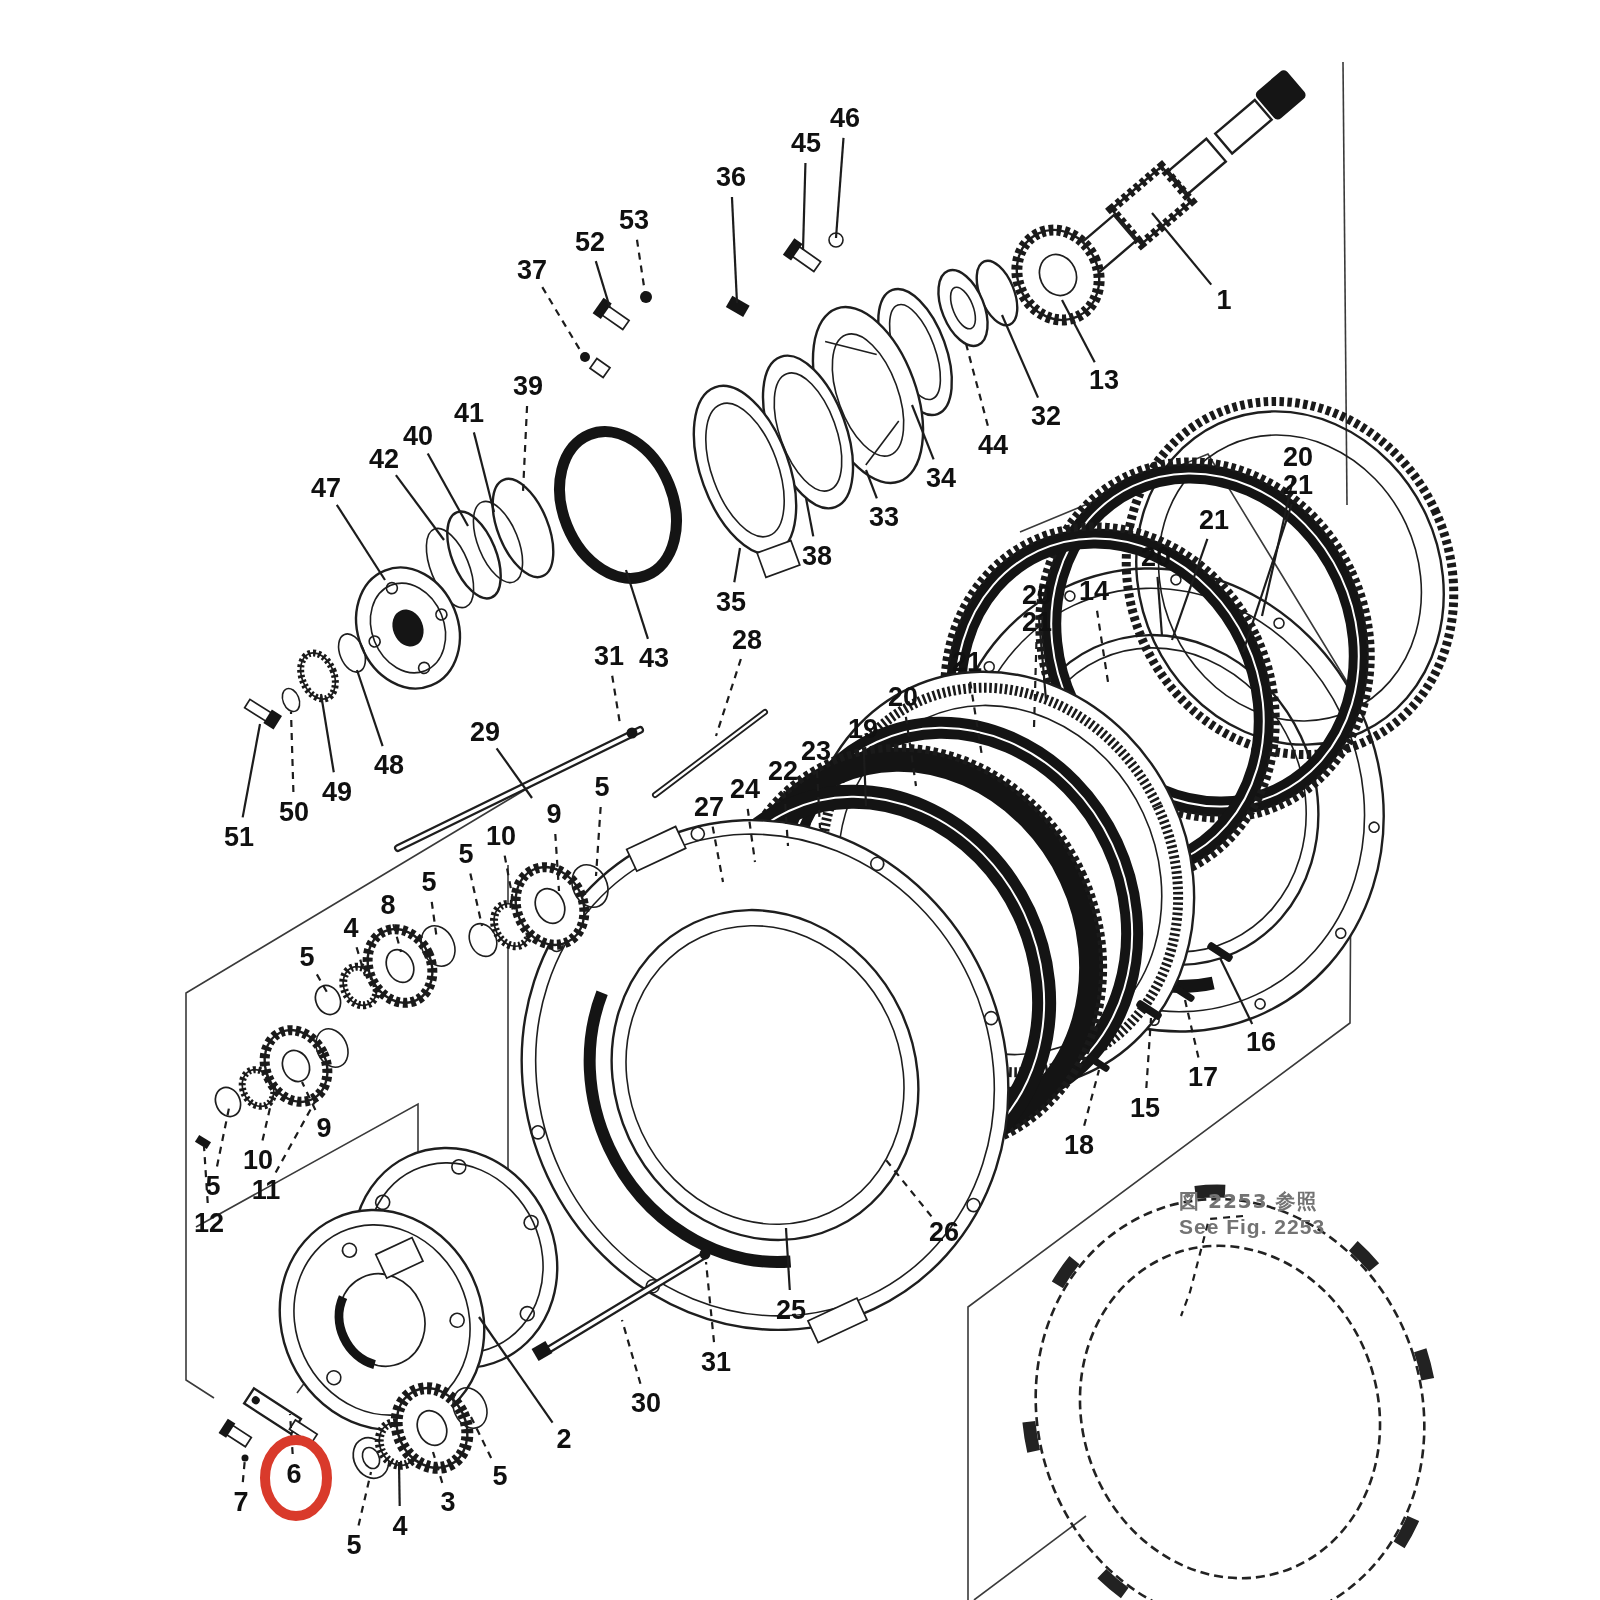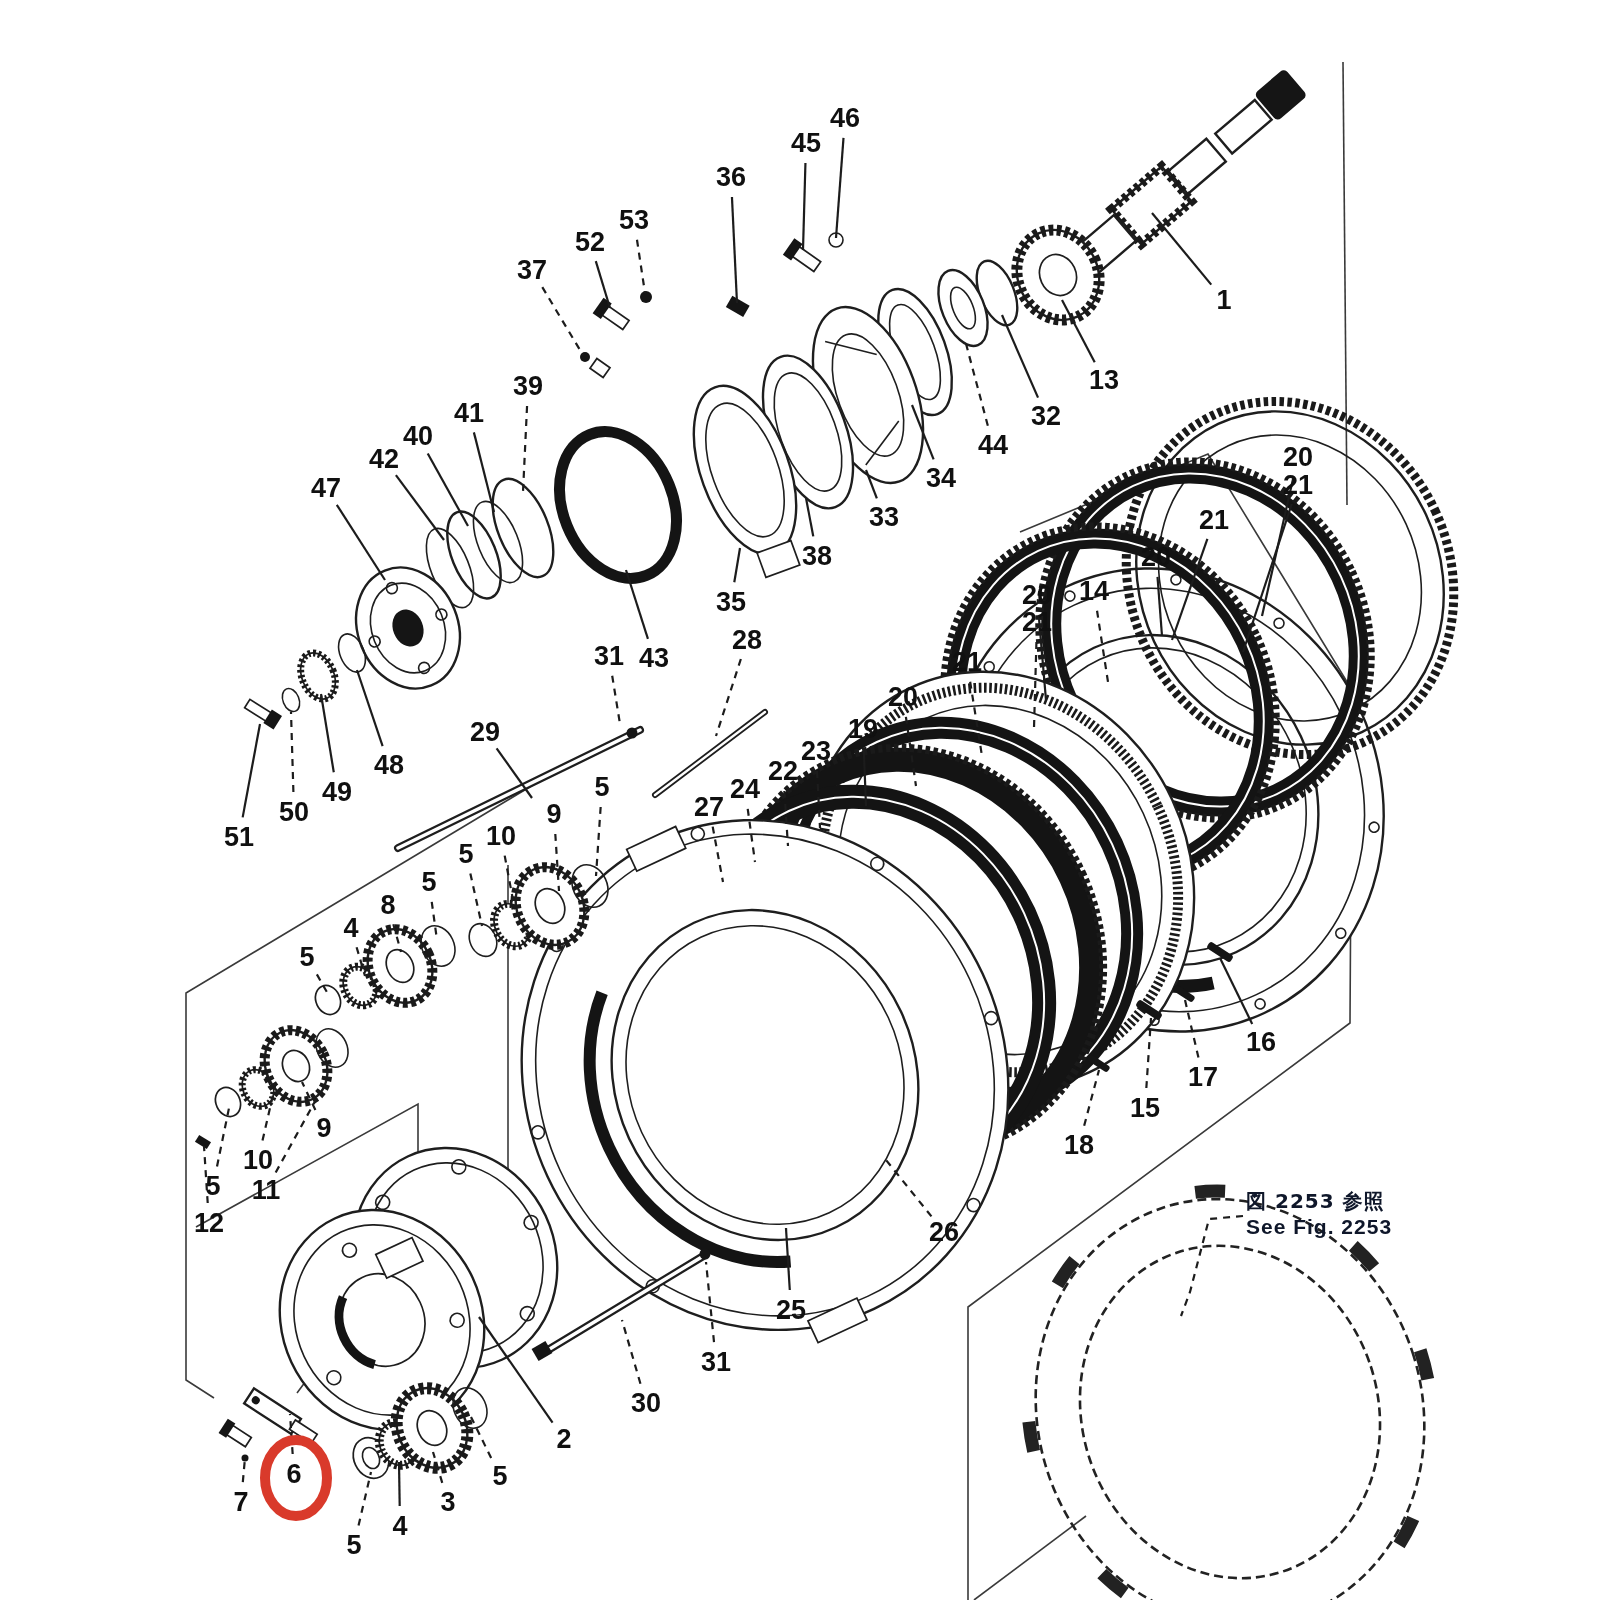--- a/index.html
+++ b/index.html
@@ -24,21 +24,21 @@
   .watermark{position:absolute;left:588px;top:736px;width:450px;height:100px;
              pointer-events:none;}
   .wm-word{position:absolute;top:0;font:800 57px "Liberation Sans", sans-serif;
            letter-spacing:1px;color:rgba(124,162,209,0.78);}
   .wm-friday{left:0;}
   .wm-parts{left:232px;}
   .wm-reg{position:absolute;left:388px;top:2px;font:700 17px "Liberation Sans",sans-serif;
           color:rgba(124,162,209,0.85);}
   .wm-check{position:absolute;left:140px;top:-6px;}
   
-  .fig-note{position:absolute;left:1246px;top:1188px;color:#0f172a;pointer-events:none;}
+  .fig-note{position:absolute;left:1179px;top:1188px;color:#737373;pointer-events:none;}
   .fig-note .l1{font:700 20px "DejaVu Sans","Liberation Sans",sans-serif;letter-spacing:1px;}
   .fig-note .l2{font:700 21px "Liberation Sans",sans-serif;letter-spacing:1px;}
 </style>
 </head>
 <body>
 
 <div class="stage">
 
 <svg width="1600" height="1600" viewBox="0 0 1600 1600">
 

